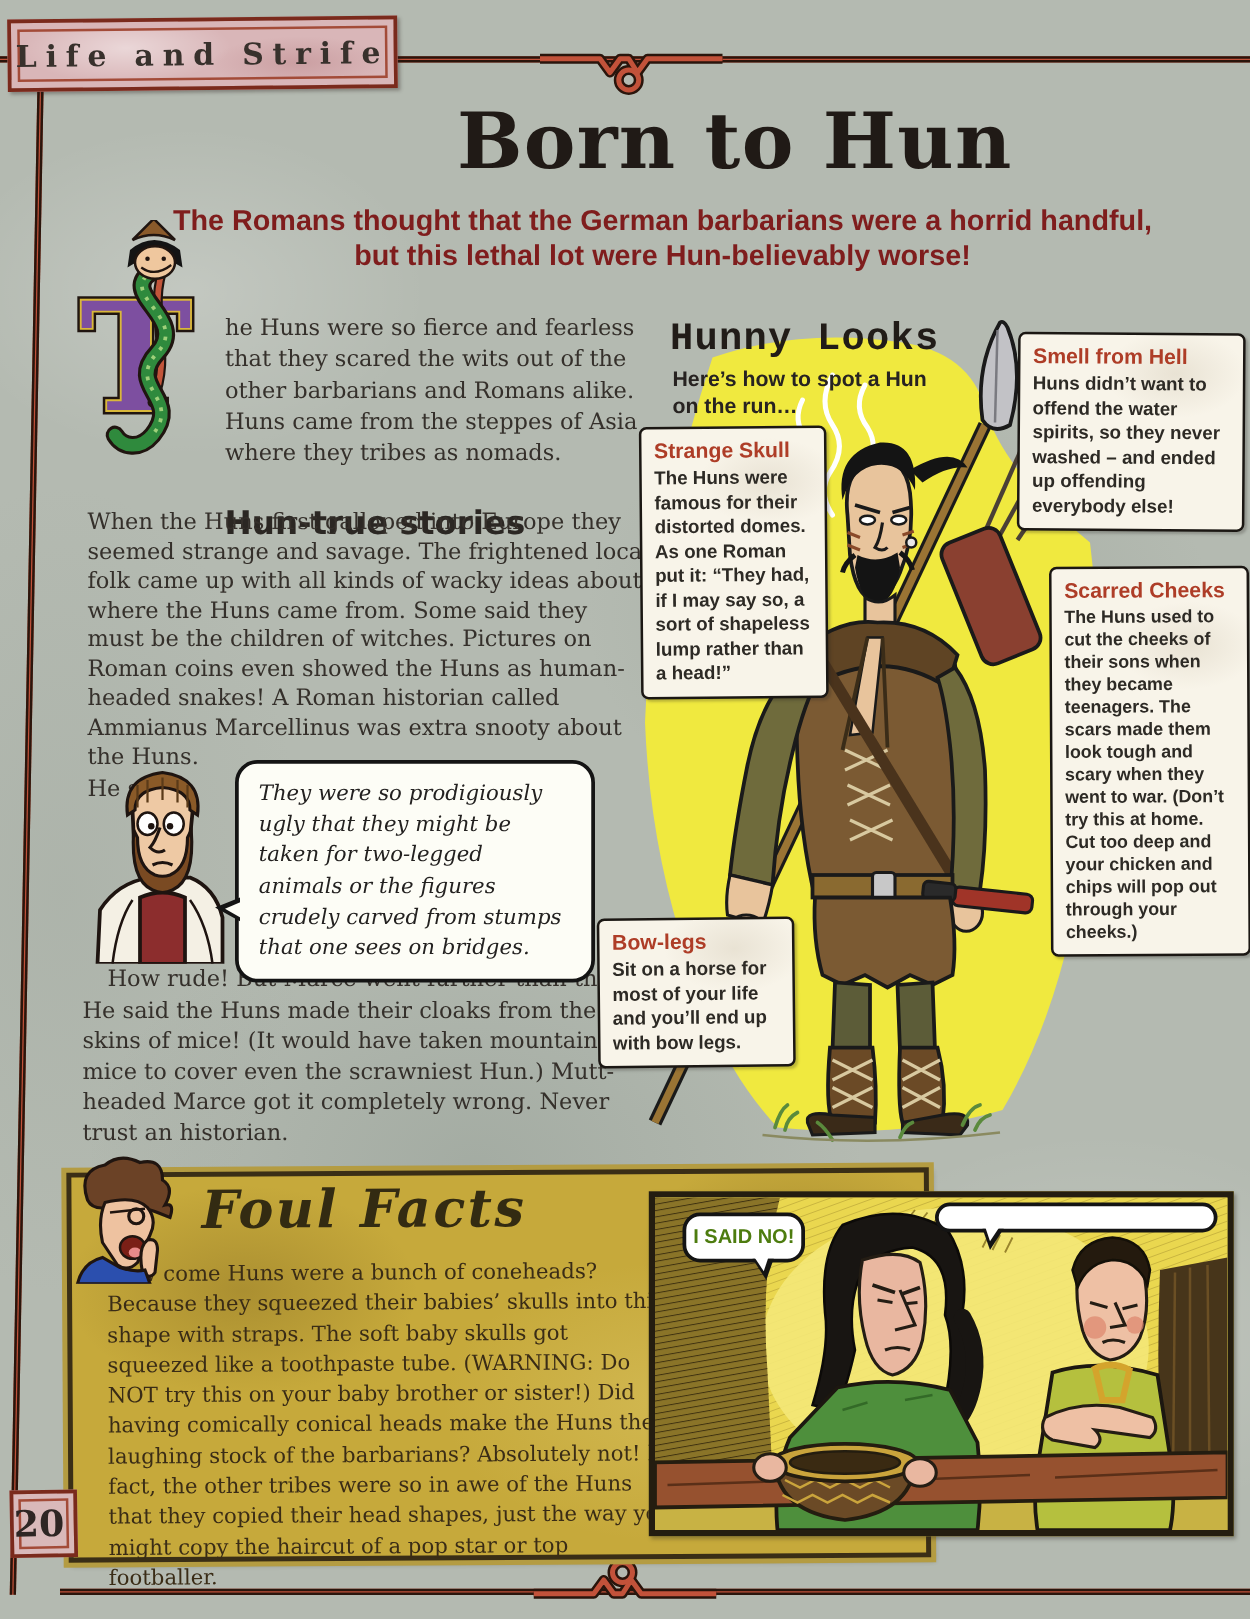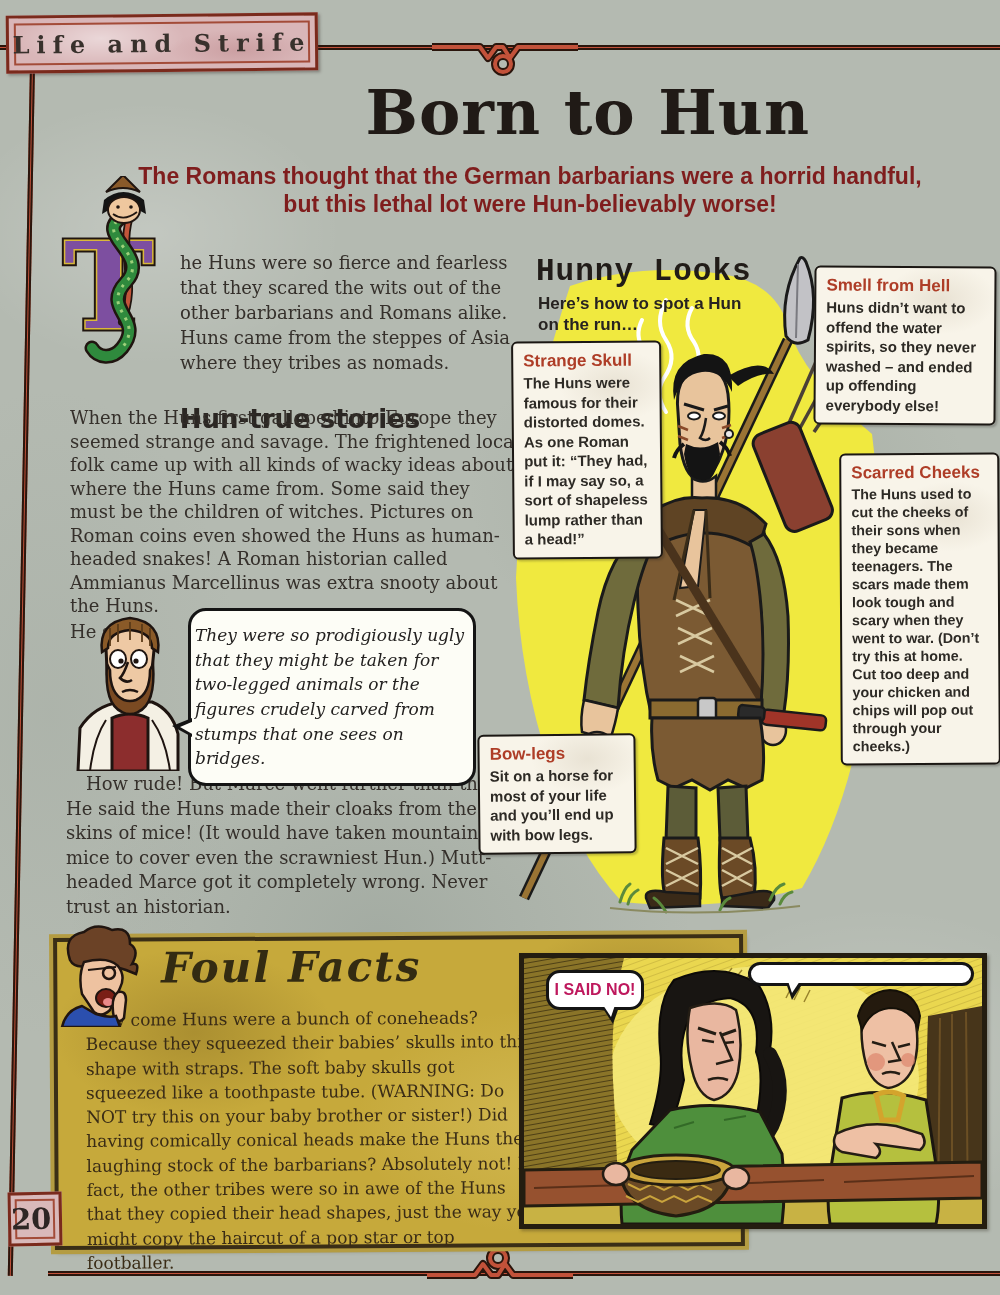--- a/index.html
+++ b/index.html
@@ -56,21 +56,21 @@
     font-size:26px; color:#2b2723;margin-top:28px;
   }
   .para-block { left:70px; top:406px; width:450px; font-size:18px; line-height:23.5px; }
   .he-said { margin-top:2px; }
   .para2 { left:66px; top:772px; width:454px; font-size:18px; line-height:24.5px; text-indent:20px; }
 
   
   .quote-bubble {
     left:188px; top:608px; width:288px; z-index:3;
     background:#fdfdf6; border:3px solid #141414; border-radius:18px;
-    padding:12px 4px;
+    padding:12px 16px;
     font-family:"DejaVu Serif",serif; font-style:italic; font-size:17px;
     line-height:1.45; color:#232120;
   }
   .qb-tail-outer { position:absolute; left:-19px; top:62%; width:0; height:0;
     border-top:8px solid transparent; border-bottom:11px solid transparent; border-right:20px solid #141414; }
   .qb-tail-inner { position:absolute; left:-11px; top:64%; width:0; height:0;
     border-top:6px solid transparent; border-bottom:8px solid transparent; border-right:14px solid #fdfdf6; }
 
   
   .hunny-heading {
@@ -124,21 +124,21 @@
   }
 
   
   .comic-panel {
     left:519px; top:953px; width:468px; height:276px; z-index:4;
     border:5px solid #241d10; background:#ead74f; box-shadow:2px 2px 3px rgba(40,35,25,.35);
   }
   .bubble {
     position:absolute; background:#fff; border:3px solid #141414;
     font-family:"Liberation Sans",sans-serif; font-weight:bold; text-align:center;
-    color:#be185d; z-index:3;
+    color:#4d7c0f; z-index:3;
   }
   .bubble-mother { left:22px; top:12px; width:98px; border-radius:14px; padding:8px 4px; font-size:16px; line-height:1.12; }
   .bubble-boy { right:8px; top:4px; width:226px; border-radius:16px; padding:9px 6px; font-size:14.5px; line-height:1.18; }
   .b-tail-outer { position:absolute; bottom:-17px; width:0; height:0;
     border-left:11px solid transparent; border-right:6px solid transparent; border-top:17px solid #141414; }
   .b-tail-inner { position:absolute; bottom:-10px; width:0; height:0;
     border-left:8px solid transparent; border-right:4px solid transparent; border-top:12px solid #fff; }
   .bubble-mother .b-tail-outer { left:58%; }
   .bubble-mother .b-tail-inner { left:59%; }
   .bubble-boy .b-tail-outer { left:16%; transform:scaleX(-1); }

